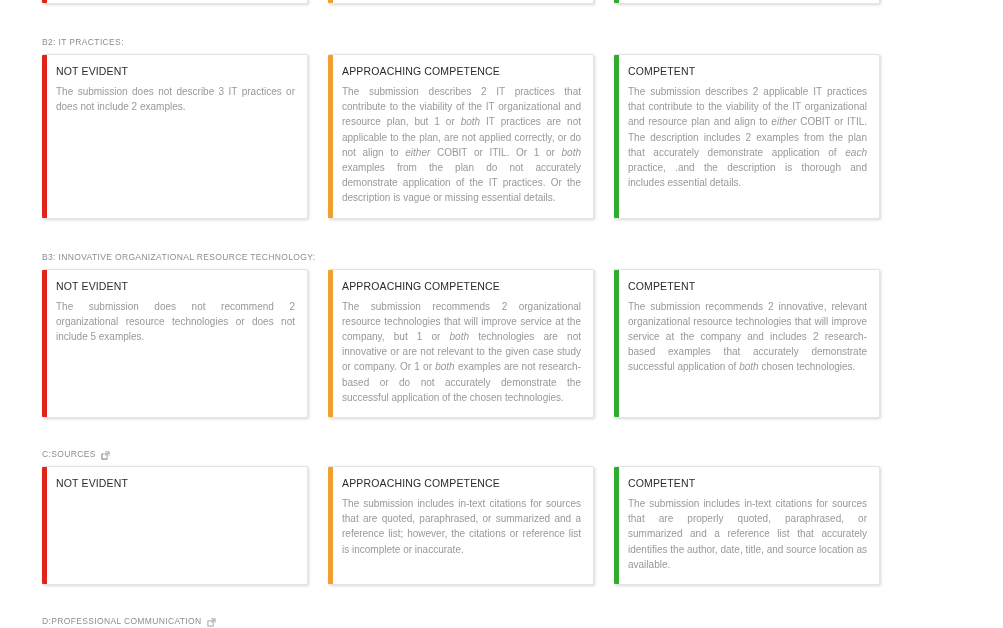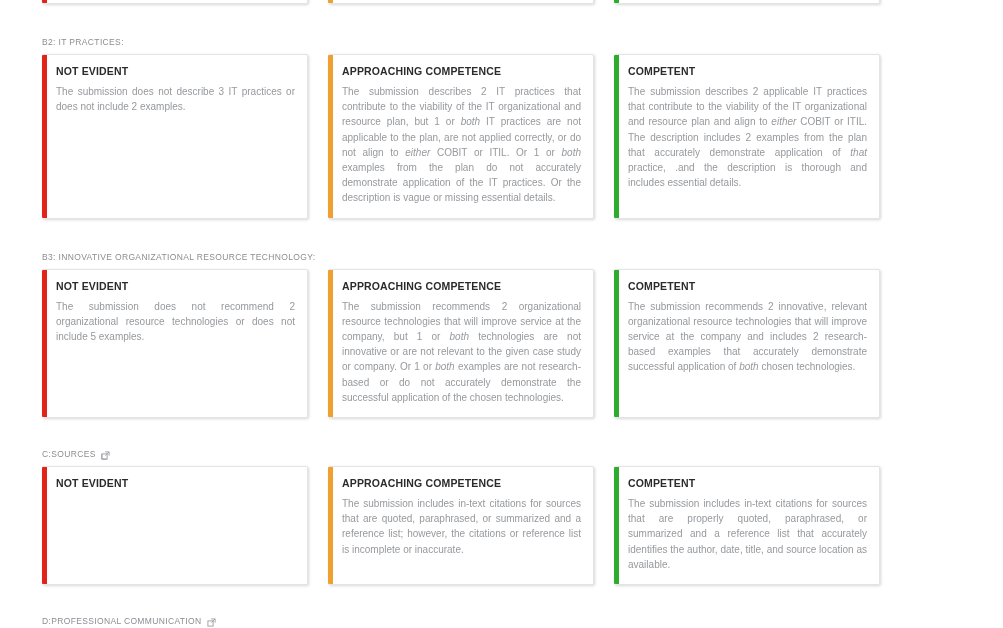--- a/index.html
+++ b/index.html
@@ -79,21 +79,21 @@
     bottom: 0;
     width: 5px;
     border-radius: 1px 0 0 1px;
   }
   .level-card.not-evident::before   { background: #e2231a; }
   .level-card.approaching::before   { background: #f0a030; }
   .level-card.competent::before     { background: #2eac2e; }
 
   .level-title {
     font-size: 10.5px;
-    font-weight: 700;
+    font-weight: 400;
     color: #2b2b2b;
     letter-spacing: 0.15px;
     margin: 0 0 6px 0;
     line-height: 13px;
   }
 
   .level-desc {
     font-size: 10px;
     line-height: 15.2px;
     color: #96999d;
@@ -142,21 +142,21 @@
       <div class="level-card not-evident">
         <div class="level-title">NOT EVIDENT</div>
         <div class="level-desc">The submission does not describe 3 IT practices or does not include 2 examples.</div>
       </div>
       <div class="level-card approaching">
         <div class="level-title">APPROACHING COMPETENCE</div>
         <div class="level-desc">The submission describes 2 IT practices that contribute to the viability of the IT organizational and resource plan, but 1 or <em>both</em> IT practices are not applicable to the plan, are not applied correctly, or do not align to <em>either</em> COBIT or ITIL. Or 1 or <em>both</em> examples from the plan do not accurately demonstrate application of the IT practices. Or the description is vague or missing essential details.</div>
       </div>
       <div class="level-card competent">
         <div class="level-title">COMPETENT</div>
-        <div class="level-desc">The submission describes 2 applicable IT practices that contribute to the viability of the IT organizational and resource plan and align to <em>either</em> COBIT or ITIL. The description includes 2 examples from the plan that accurately demonstrate application of <em>that</em> practice, .and the description is thorough and includes essential details.</div>
+        <div class="level-desc">The submission describes 2 applicable IT practices that contribute to the viability of the IT organizational and resource plan and align to <em>either</em> COBIT or ITIL. The description includes 2 examples from the plan that accurately demonstrate application of <em>each</em> practice, .and the description is thorough and includes essential details.</div>
       </div>
     </div>
   </div>
 
   <div class="block-gap"></div>
 
   <div class="criterion-block">
     <div class="criterion-label">
       <span>B3: INNOVATIVE ORGANIZATIONAL RESOURCE TECHNOLOGY:</span>
     </div>

